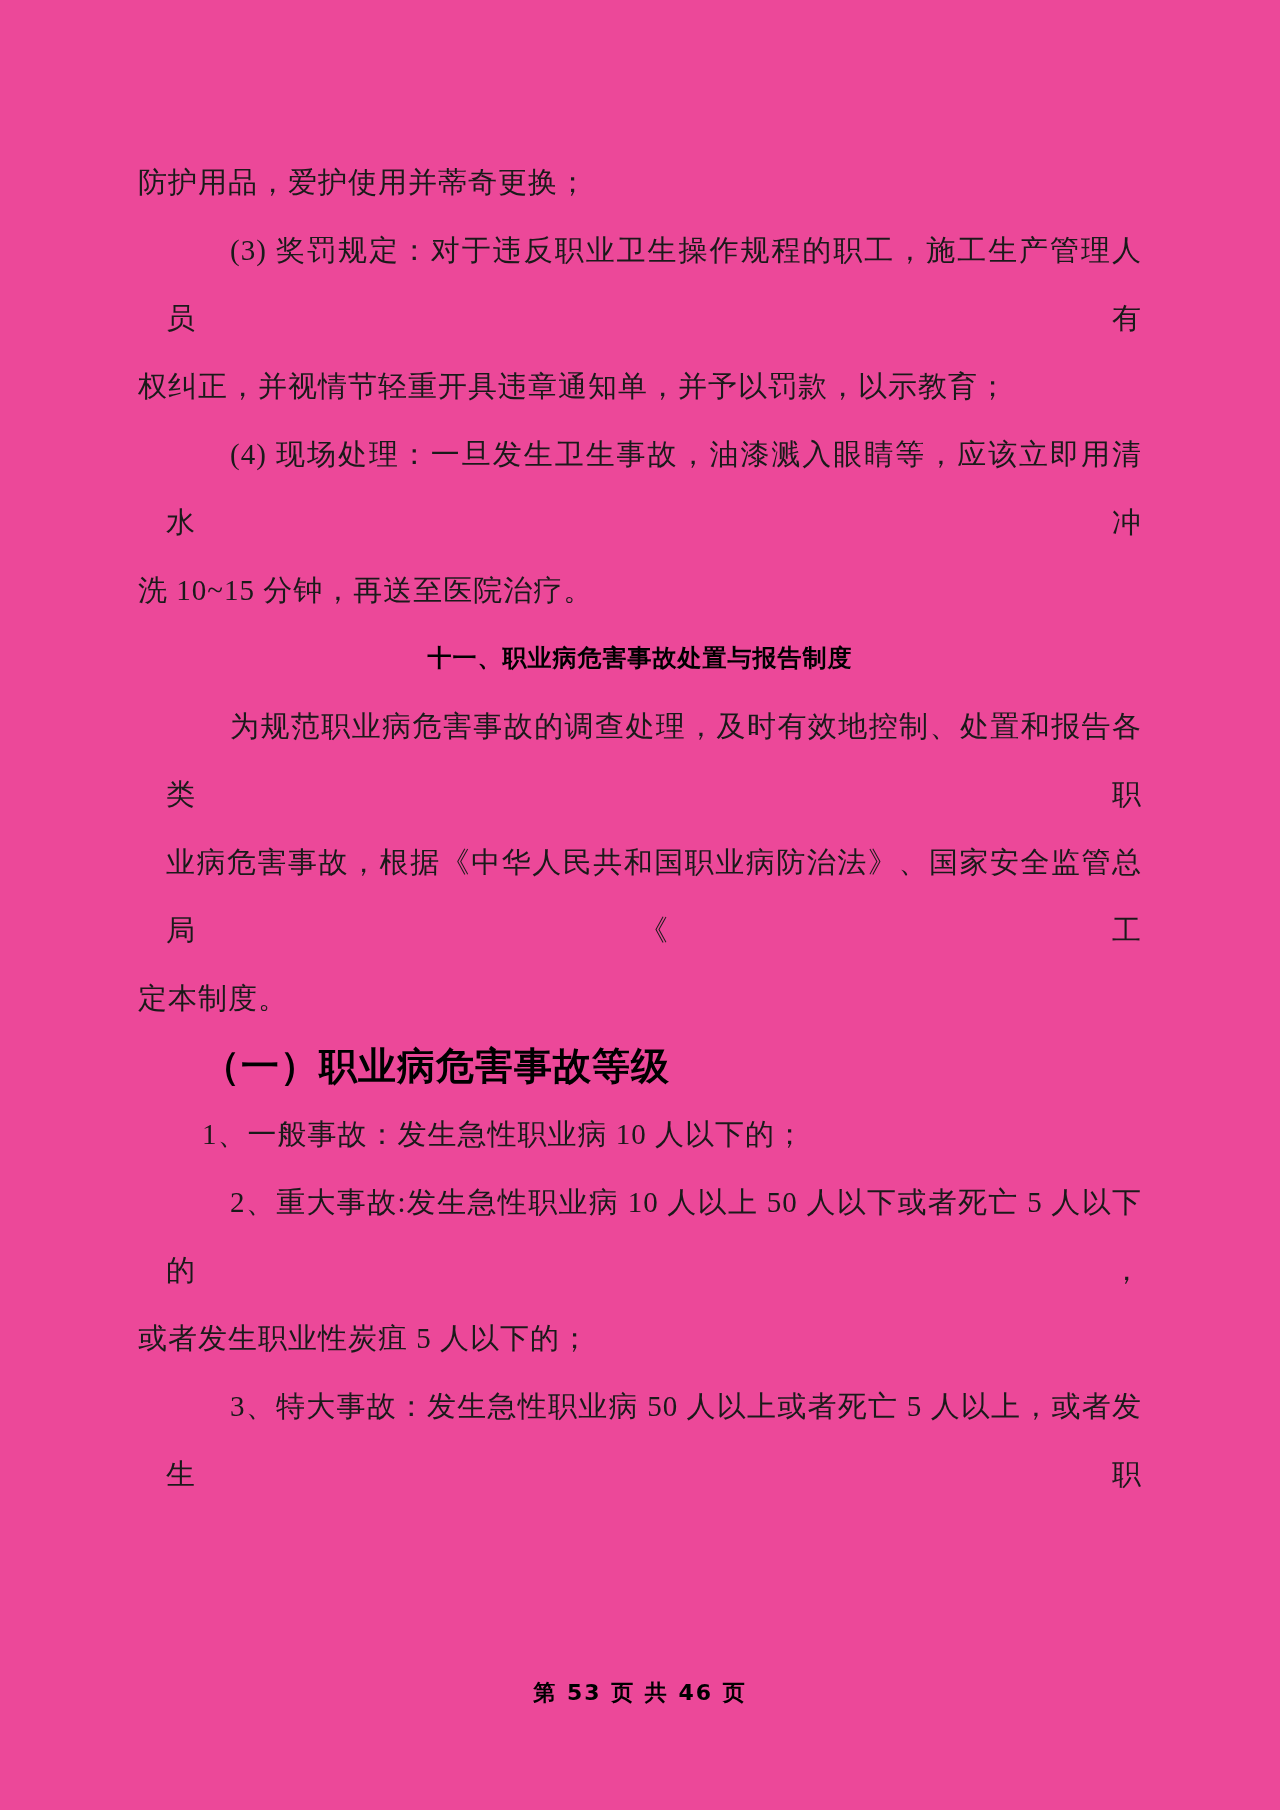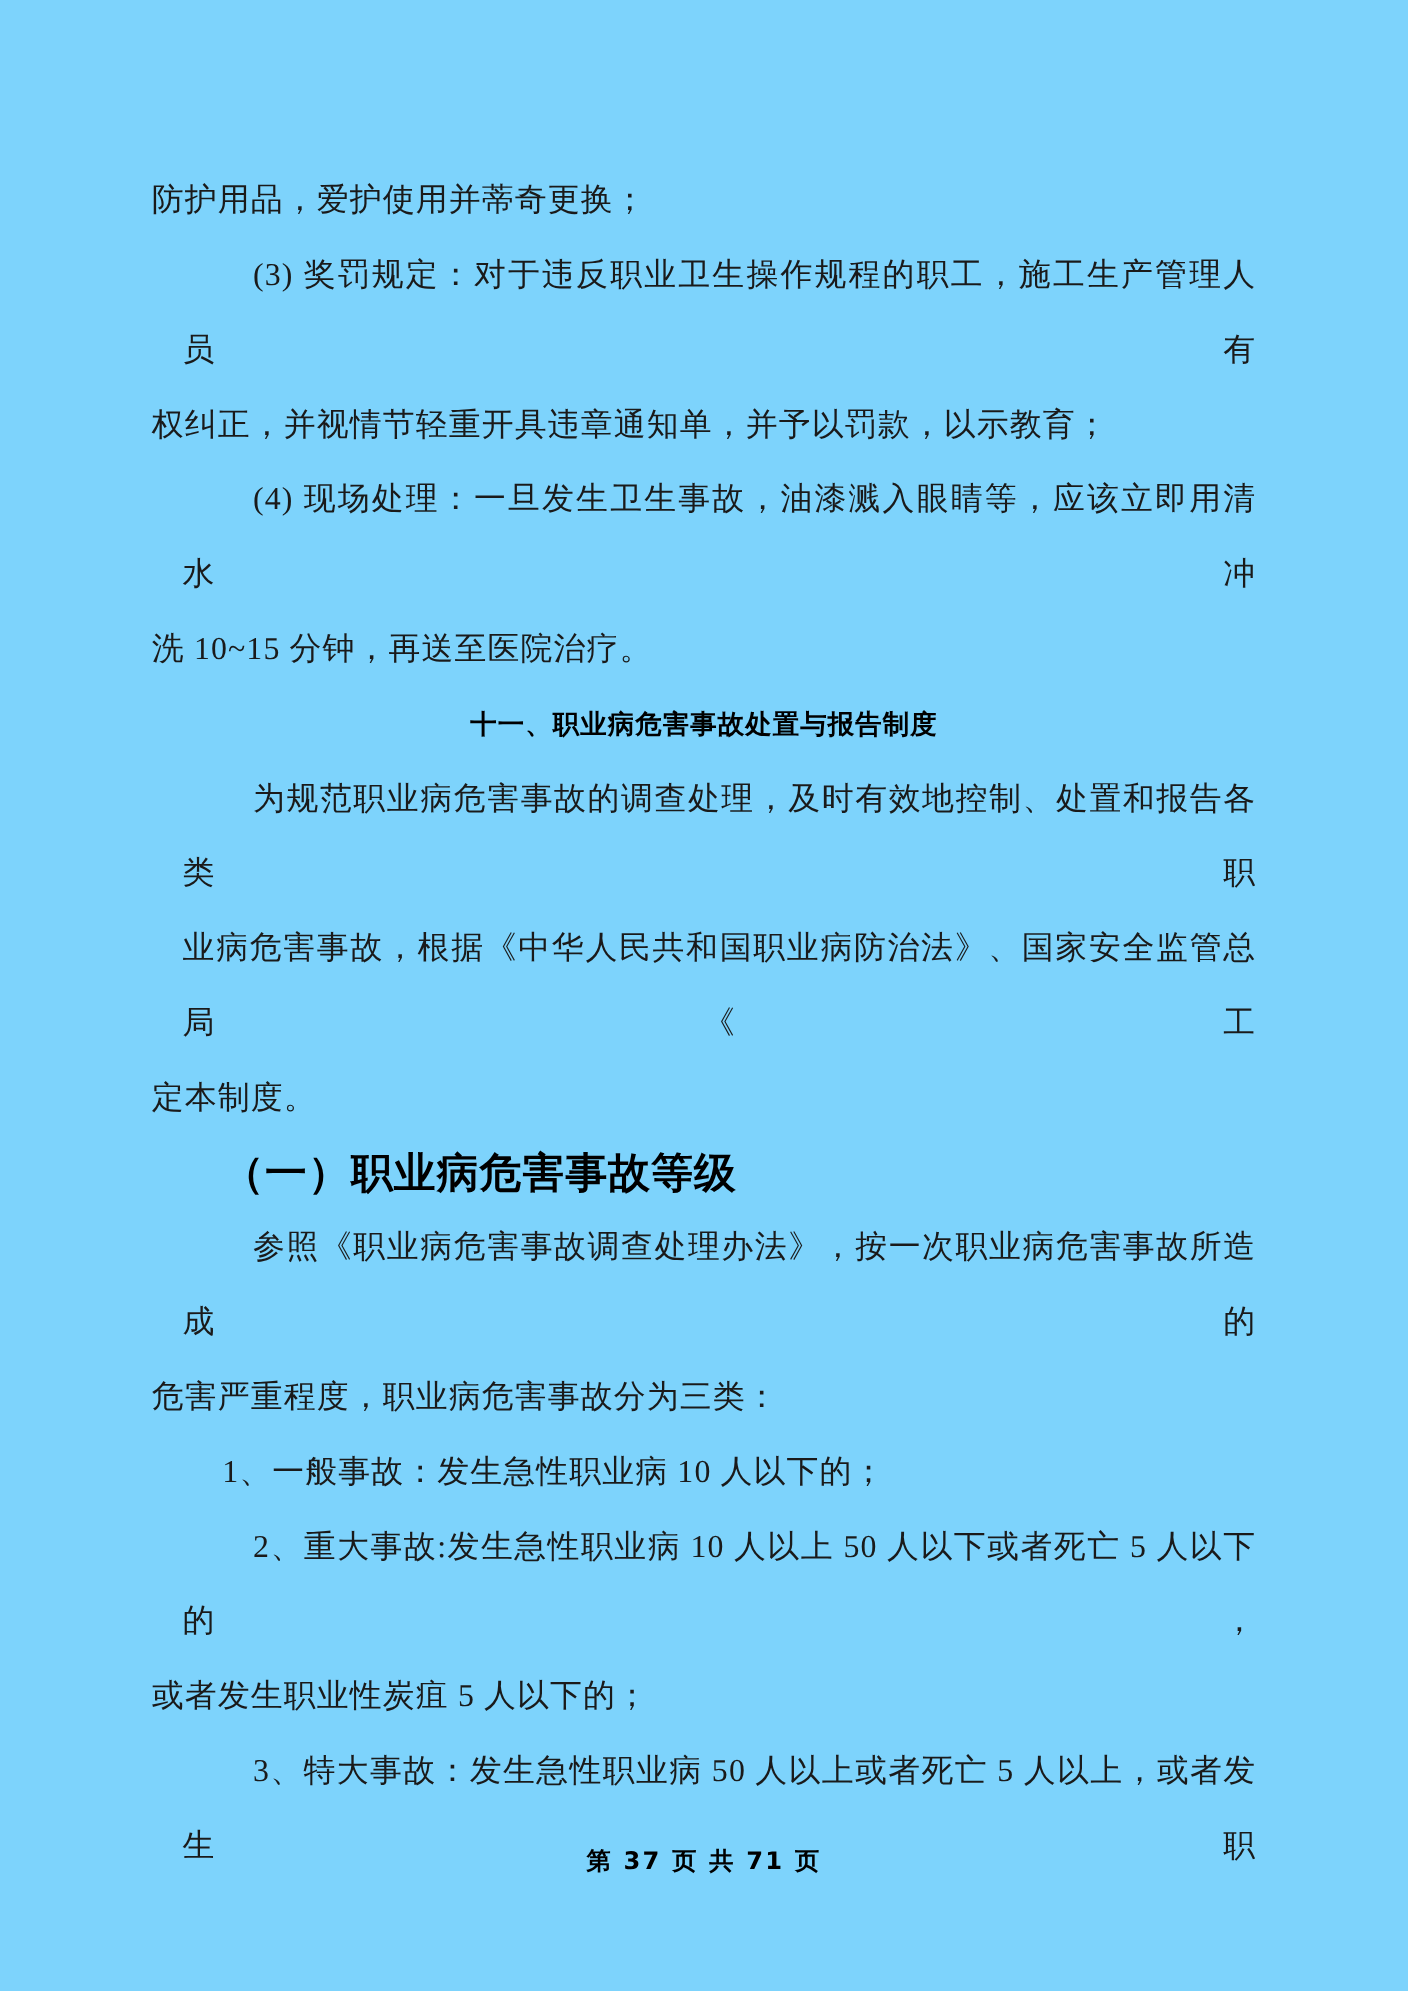--- a/index.html
+++ b/index.html
@@ -5,21 +5,21 @@
   html, body {
     margin: 0;
     padding: 0;
     background: #ffffff;
   }
   .page {
     position: relative;
     width: 1280px;
     height: 1810px;
     margin: 0 auto;
-    background: #7dd3fc;
+    background: #ec4899;
     overflow: hidden;
     font-family: "Liberation Serif", "DejaVu Serif", serif;
     color: #1a1a1a;
   }
   .content {
     position: absolute;
     left: 138px;
     top: 148px;
     width: 1004px;
   }
@@ -92,28 +92,24 @@
       </div>
       <div class="block body">
         <div class="line indent full">为规范职业病危害事故的调查处理，及时有效地控制、处置和报告各类职</div>
         <div class="line full">业病危害事故，根据《中华人民共和国职业病防治法》、国家安全监管总局《工</div>
         <div class="line">定本制度。</div>
       </div>
       <div class="block heading2">
         <div class="line indent">（一）职业病危害事故等级</div>
       </div>
       <div class="block body">
-        <div class="line indent full">参照《职业病危害事故调查处理办法》，按一次职业病危害事故所造成的</div>
-        <div class="line">危害严重程度，职业病危害事故分为三类：</div>
-      </div>
-      <div class="block body">
         <div class="line indent">1、一般事故：发生急性职业病 10 人以下的；</div>
       </div>
       <div class="block body">
         <div class="line indent full">2、重大事故:发生急性职业病 10 人以上 50 人以下或者死亡 5 人以下的，</div>
         <div class="line">或者发生职业性炭疽 5 人以下的；</div>
       </div>
       <div class="block body">
         <div class="line indent full">3、特大事故：发生急性职业病 50 人以上或者死亡 5 人以上，或者发生职</div>
       </div>
     </div>
-  <div class="footer">第 37 页 共 71 页</div>
+  <div class="footer">第 53 页 共 46 页</div>
 </div>
 
 </body></html>

